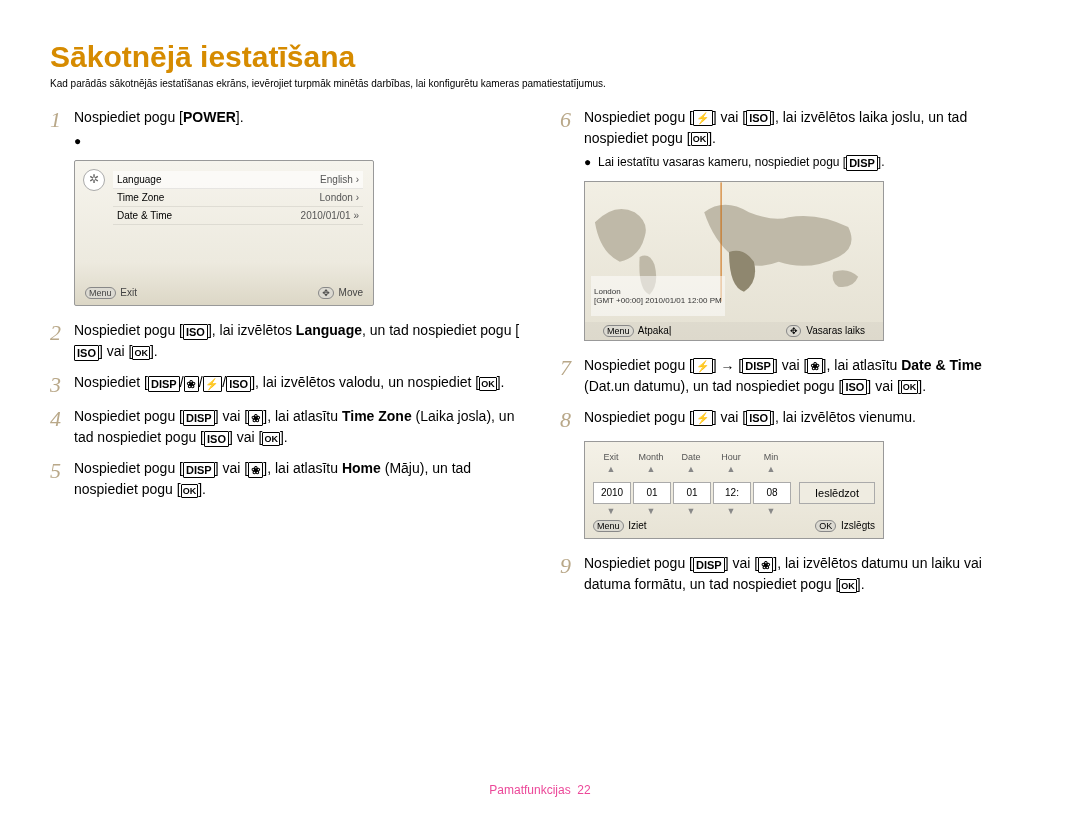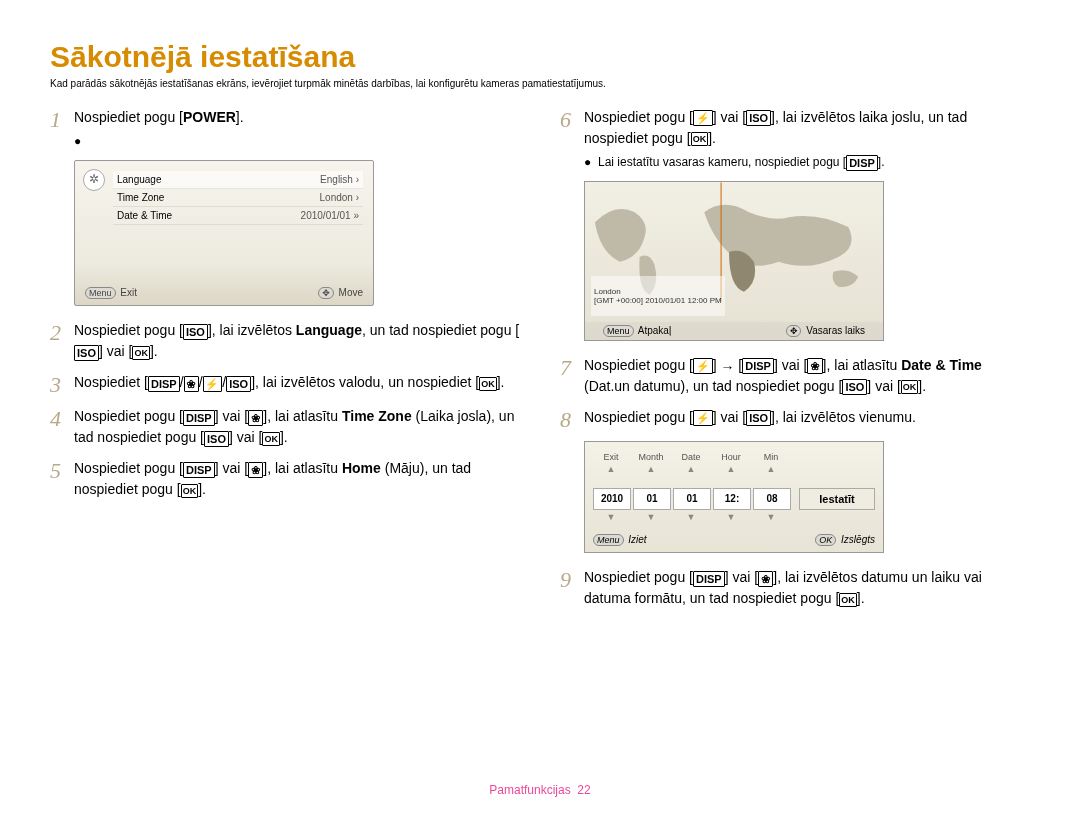--- a/index.html
+++ b/index.html
@@ -147,33 +147,33 @@
   .screen-dt {
     margin: 8px 0 14px 24px;
     width: 300px;
     border: 1px solid #999;
     background: linear-gradient(#f4f1e7,#e7e3d5);
     padding: 10px 8px 6px 8px;
     box-sizing: border-box;
   }
   .dt-headers { display:flex; gap:4px; font-size:9px; color:#555; }
   .dt-headers span { width:36px; text-align:center; }
-  .dt-row { display:flex; gap:2px; margin-top:14px;font-weight:bold; }
+  .dt-row { display:flex; gap:2px; margin-top:8px; }
   .dt-cell {
     width:36px; text-align:center; font-size:10px;
     border:1px solid #aaa; background:#fff; padding:4px 0;
   }
   .dt-off {
     flex:1; text-align:center; font-size:11px;
     border:1px solid #aaa; background:#efece1; padding:4px 0;
     margin-left:6px;
   }
   .arrows-row { display:flex; gap:4px; font-size:9px; color:#888; margin-top:2px;}
   .arrows-row span { width:36px; text-align:center; }
-  .dt-footer { display:flex; justify-content: space-between; font-size:10px; margin-top:12px;font-style:italic; }
+  .dt-footer { display:flex; justify-content: space-between; font-size:10px; margin-top:4px; }
 
   .footer {
     position: absolute;
     bottom: 18px;
     left: 0; right: 0;
     text-align: center;
     font-size: 12px;
     color: #ec4899;
   }
 
@@ -326,21 +326,21 @@
             <span>▲</span>
             <span>▲</span>
             <span>▲</span>
           </div>
         <div class="dt-row">
           <div class="dt-cell">2010</div>
           <div class="dt-cell">01</div>
           <div class="dt-cell">01</div>
           <div class="dt-cell">12:</div>
           <div class="dt-cell">08</div>
-          <div class="dt-off">Iestatīt</div>
+          <div class="dt-off">Ieslēdzot</div>
         </div>
         <div class="arrows-row">
             <span>▼</span>
             <span>▼</span>
             <span>▼</span>
             <span>▼</span>
             <span>▼</span>
           </div>
         <div class="dt-footer">
           <span><span class="btn-box">Menu</span> <span>Iziet</span></span>

